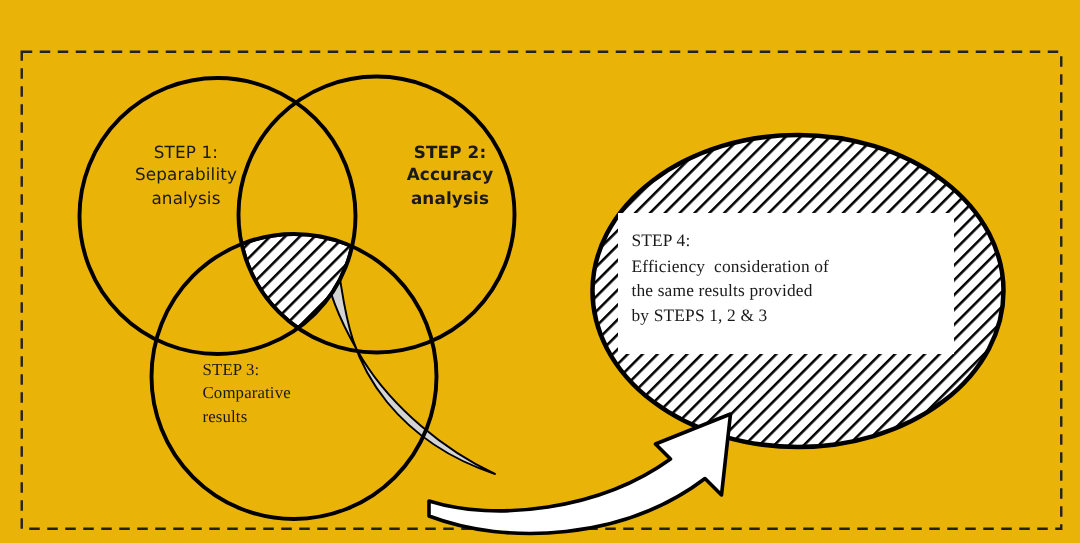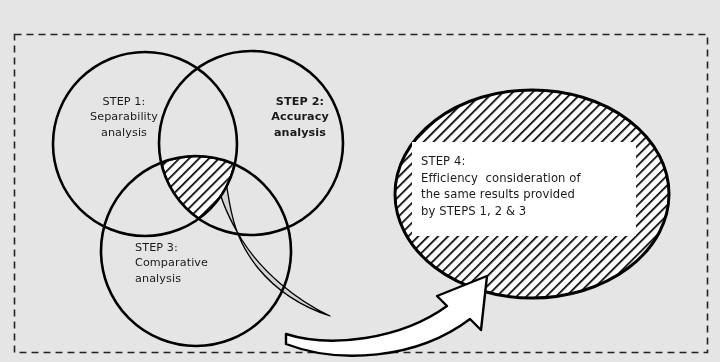--- a/index.html
+++ b/index.html
@@ -10,40 +10,40 @@
   body {
     width: 720px;
     height: 362px;
     font-family: "DejaVu Sans", "Liberation Sans", sans-serif;
     overflow: hidden;
   }
   #figure-root {
     position: relative;
     width: 720px;
     height: 362px;
-    background: #e5e5e5;
+    background: #eab308;
   }
   #venn-svg {
     position: absolute;
     left: 0;
     top: 0;
     width: 720px;
     height: 362px;
     display: block;
   }
   .venn-label {
     position: absolute;
     font-size: 11.2px;
     line-height: 15.4px;
     color: #1a1a1a;
     white-space: pre;
     letter-spacing: 0.1px;
   }
   .venn-label.center { text-align: center; }
-  .venn-label.left { text-align: left; }
+  .venn-label.left { text-align: left; font-family: Liberation Serif, serif; }
   #label-step1 { left: 64px;  top: 94px;  width: 120px; }
   #label-step2 { left: 248px; top: 94px;  width: 104px; font-weight: bold; }
   #label-step3 { left: 135px; top: 240px; width: 120px; }
   #label-step4 {
     left: 421px; top: 153px; width: 210px;
     font-size: 11.6px; line-height: 16.6px;
   }
 </style>
 </head>
 <body>
@@ -105,20 +105,20 @@
   <div class="venn-label center" id="label-step1">STEP 1:
 Separability
 analysis</div>
 
   <div class="venn-label center" id="label-step2">STEP 2:
 Accuracy
 analysis</div>
 
   <div class="venn-label left" id="label-step3">STEP 3:
 Comparative
-analysis</div>
+results</div>
 
   <div class="venn-label left" id="label-step4">STEP 4:
 Efficiency  consideration of
 the same results provided
 by STEPS 1, 2 &amp; 3</div>
 
 </div>
 
 </body></html>

